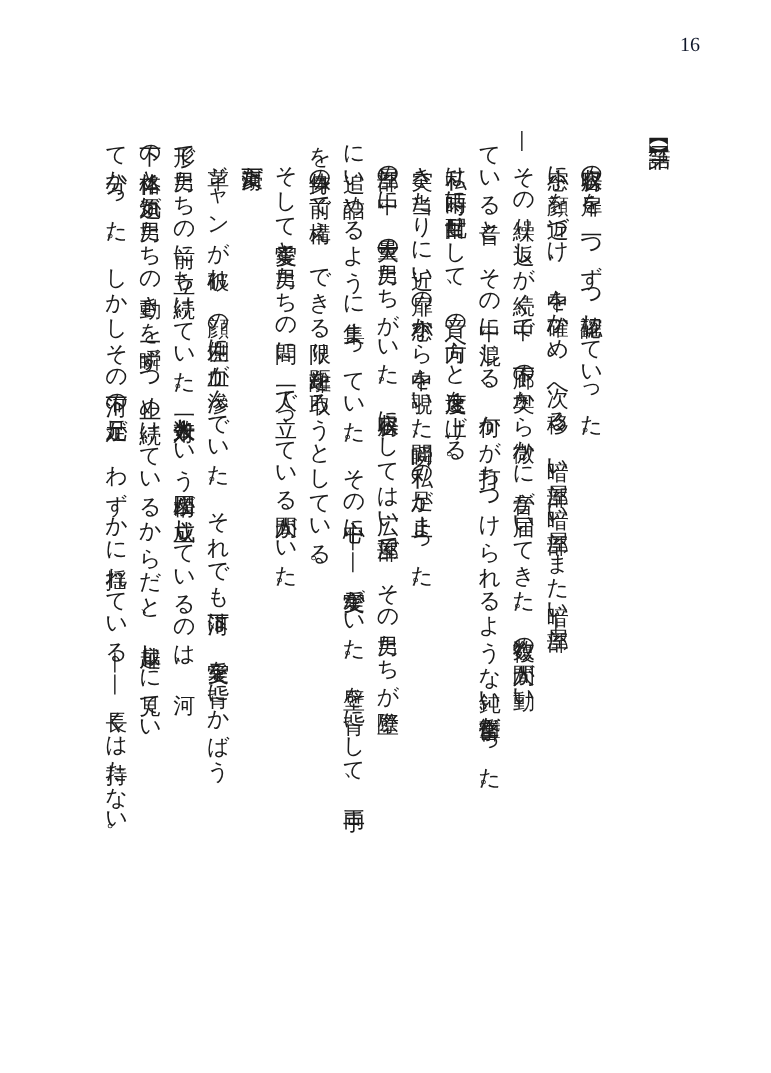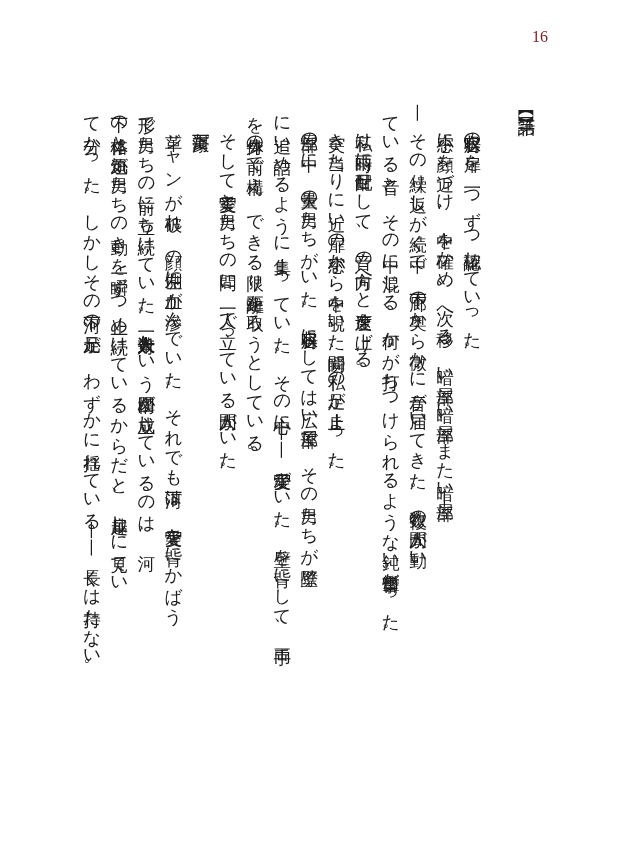--- a/index.html
+++ b/index.html
@@ -14,25 +14,25 @@
       background: #ffffff;
       overflow: hidden;
       color: #1c1c1c;
       font-family: "DejaVu Serif", "Liberation Serif", serif;
     }
     .page-number {
       position: absolute;
       left: 520px;
       top: 27px;
       width: 40px;
-      text-align: center;
+      text-align: right;
       font-family: "Liberation Serif", "DejaVu Serif", serif;
       font-size: 16px;
       line-height: 20px;
-      color: #7f1d1d;
+      color: #0f172a;
     }
     .text-block {
       position: absolute;
       top: 103.5px;
       right: 77.4px;
       height: 669px;
       writing-mode: vertical-rl;
       -webkit-writing-mode: vertical-rl;
       text-orientation: mixed;
       font-size: 17.6px;

